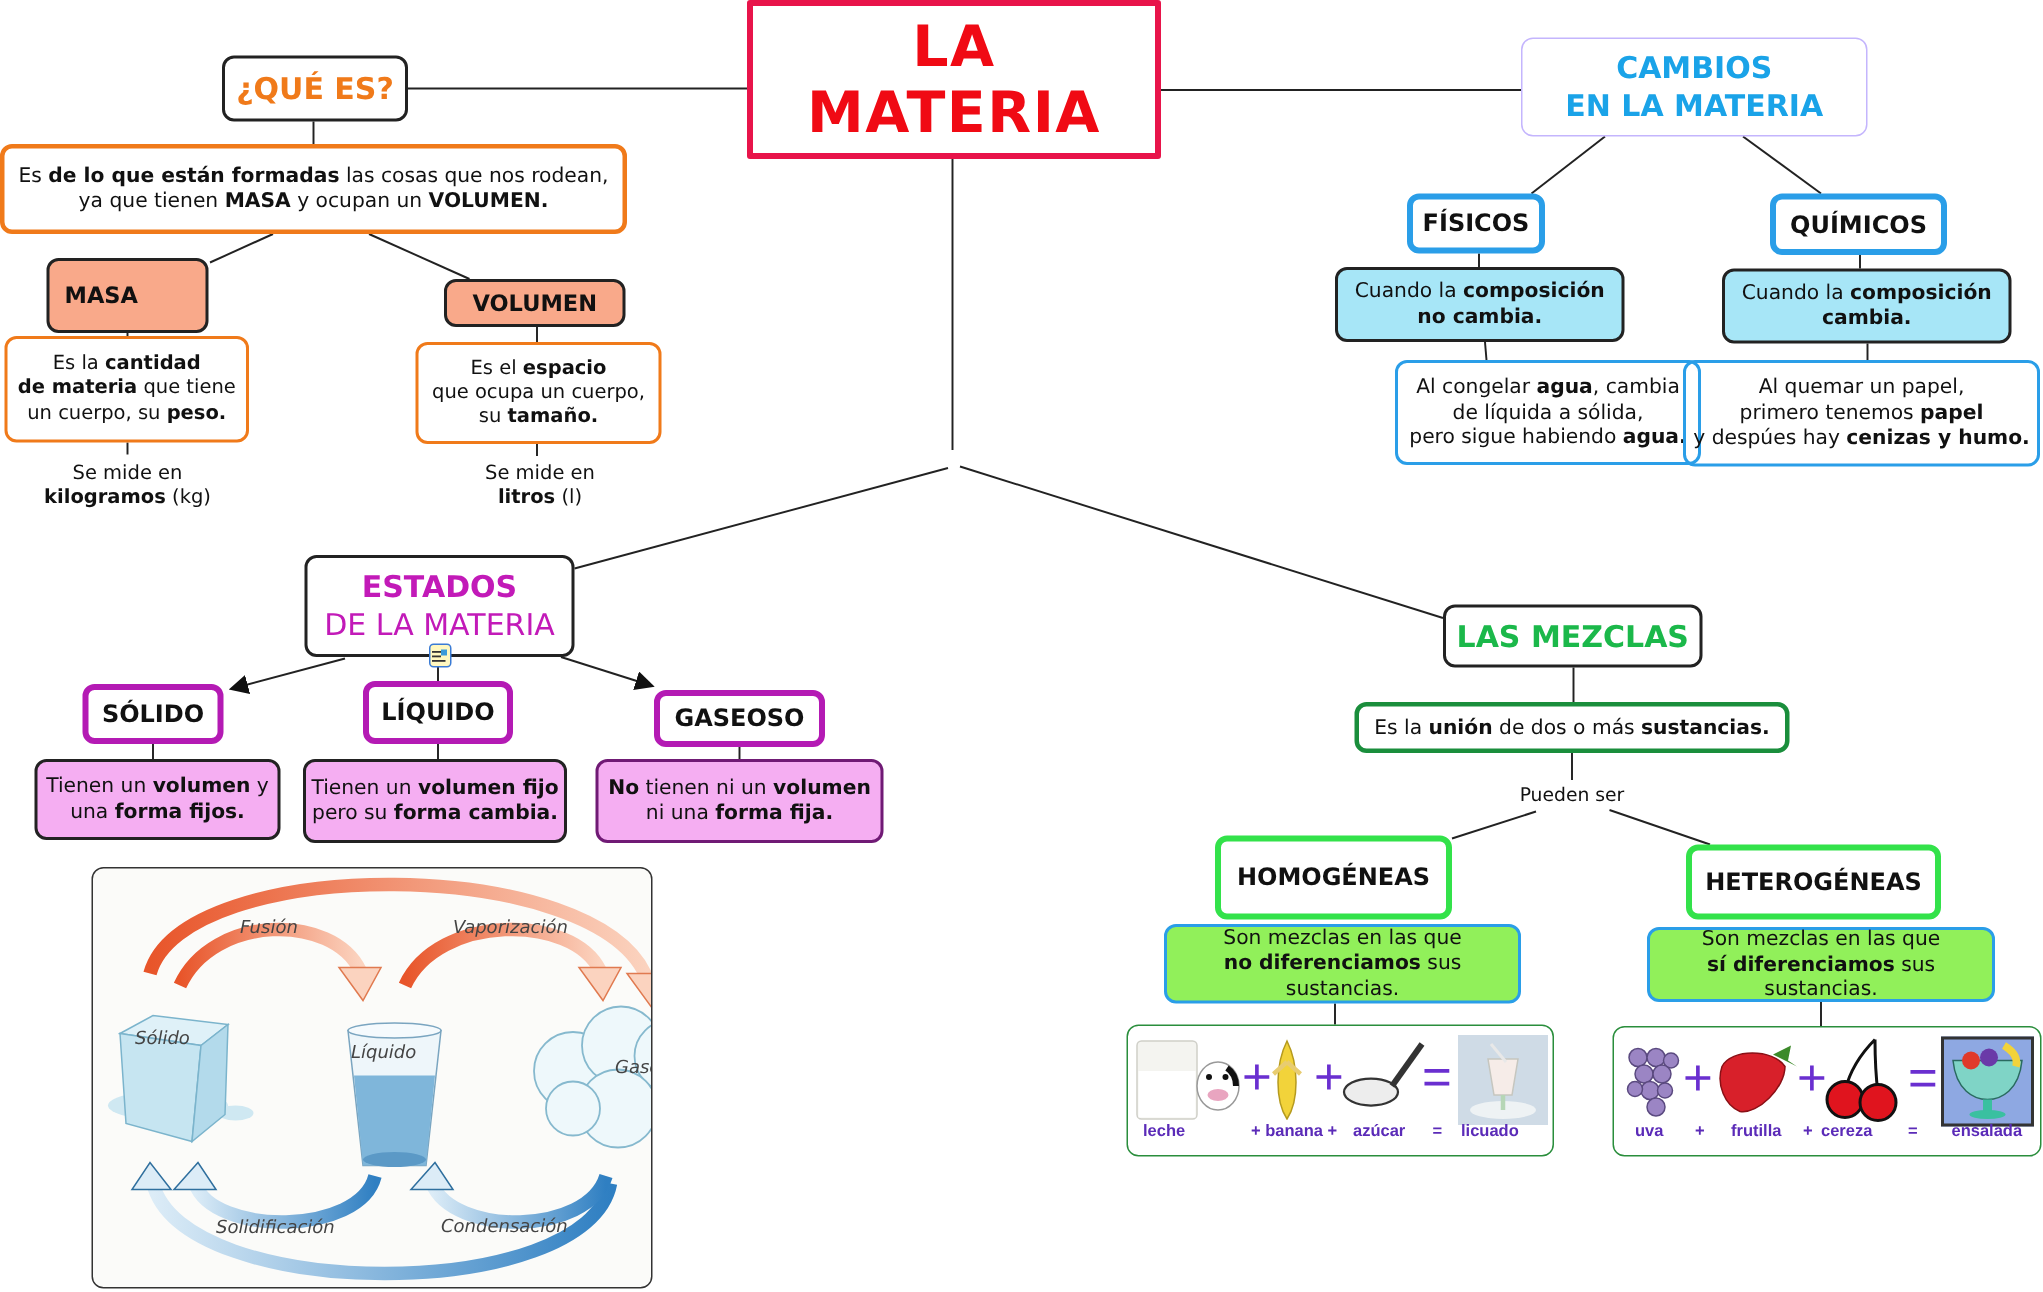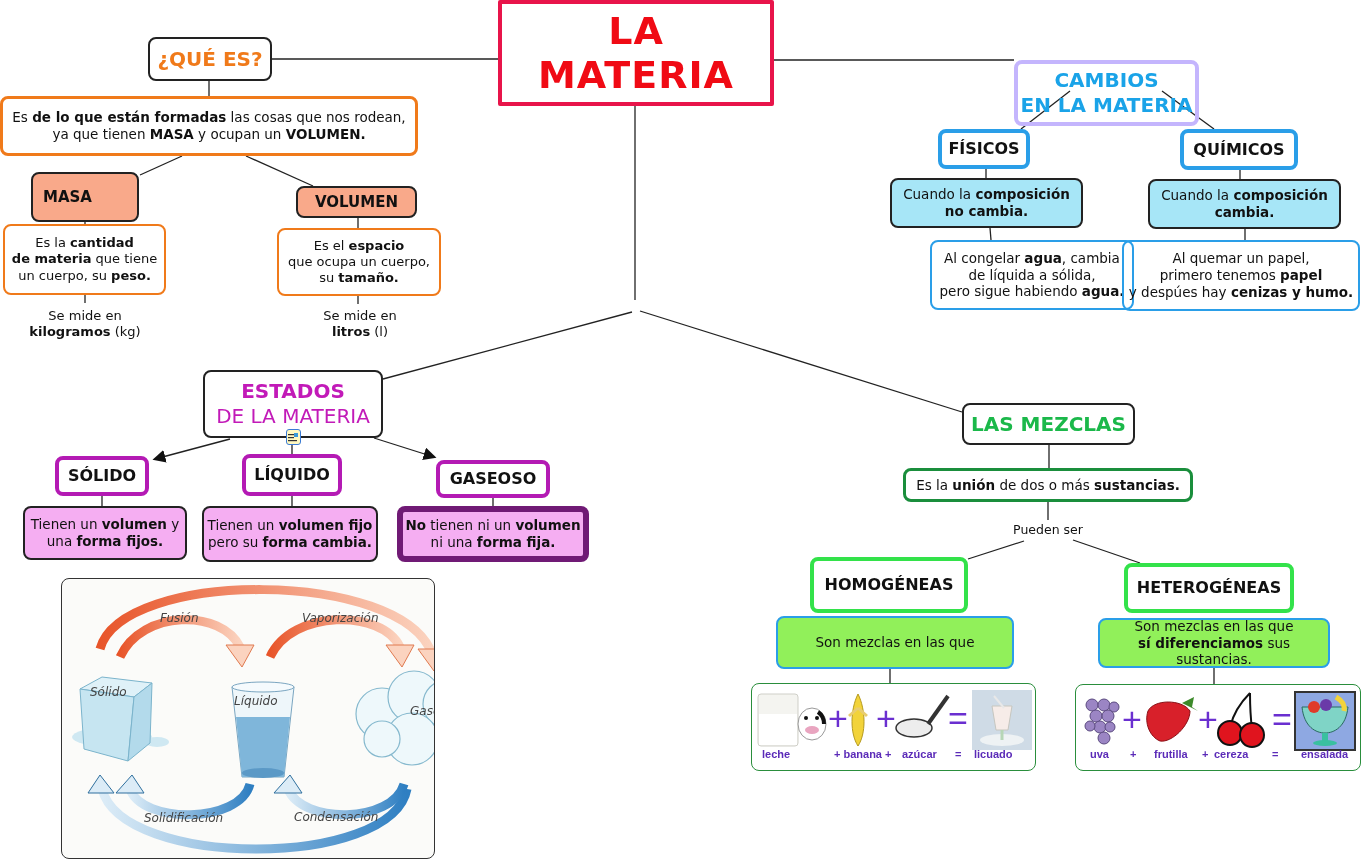--- a/index.html
+++ b/index.html
@@ -19,36 +19,36 @@
 
   
   #quees{left:148px;top:37px;width:124px;height:44px;border:2px solid #222;color:#f07a1a;font-weight:bold;font-size:20px;}
   #quees-def{left:0;top:96px;width:418px;height:60px;border:3px solid #f07a1a;font-size:13.5px;}
   #masa{left:31px;top:172px;width:108px;height:50px;border:2px solid #222;background:#f9a98a;font-weight:bold;font-size:15px;align-items:flex-start;padding-left:10px;}
   #masa-def{left:3px;top:224px;width:163px;height:71px;border:2px solid #f07a1a;font-size:13px;}
   #volumen{left:296px;top:186px;width:121px;height:32px;border:2px solid #222;background:#f9a98a;font-weight:bold;font-size:15px;}
   #volumen-def{left:277px;top:228px;width:164px;height:68px;border:2px solid #f07a1a;font-size:13px;}
 
   
-  #cambios{left:1014px;top:25px;width:185px;height:66px;border:4px solid #c4b5fd;color:#1aa3e8;font-weight:bold;font-size:20px;margin-top:35px;}
+  #cambios{left:1014px;top:25px;width:231px;height:66px;border:1px solid #c4b5fd;color:#1aa3e8;font-weight:bold;font-size:20px;}
   #fisicos{left:938px;top:129px;width:92px;height:40px;border:4px solid #2a9ee8;font-weight:bold;font-size:16px;}
   #quimicos{left:1180px;top:129px;width:118px;height:41px;border:4px solid #2a9ee8;font-weight:bold;font-size:16px;}
   #fisicos-def{left:890px;top:178px;width:193px;height:50px;border:2px solid #222;background:#a7e6f7;font-size:13.5px;}
   #quimicos-def{left:1148px;top:179px;width:193px;height:50px;border:2px solid #222;background:#a7e6f7;font-size:13.5px;}
   #fisicos-ex{left:882px;top:240px;width:204px;height:70px;border:2px solid #2a9ee8;font-size:13.5px;margin-left:48px;}
   #quimicos-ex{left:1122px;top:240px;width:238px;height:71px;border:2px solid #2a9ee8;font-size:13.5px;}
 
   
   #estados{left:203px;top:370px;width:180px;height:68px;border:2px solid #222;color:#c21ab8;font-size:20px;}
   #solido{left:55px;top:456px;width:94px;height:40px;border:4px solid #b41ab4;font-weight:bold;font-size:16px;}
   #liquido{left:242px;top:454px;width:100px;height:42px;border:4px solid #b41ab4;font-weight:bold;font-size:16px;}
   #gaseoso{left:436px;top:460px;width:114px;height:38px;border:4px solid #b41ab4;font-weight:bold;font-size:16px;}
   #solido-def{left:23px;top:506px;width:164px;height:54px;border:2px solid #222;background:#f5aef2;font-size:13.5px;}
   #liquido-def{left:202px;top:506px;width:176px;height:56px;border:2px solid #222;background:#f5aef2;font-size:13.5px;}
-  #gaseoso-def{left:397px;top:506px;width:192px;height:56px;border:6px solid #701a75;background:#f5aef2;font-size:13.5px;}
+  #gaseoso-def{left:397px;top:506px;width:192px;height:56px;border:2px solid #701a75;background:#f5aef2;font-size:13.5px;}
 
   
   #mezclas{left:962px;top:403px;width:173px;height:42px;border:2px solid #222;color:#1bb84a;font-weight:bold;font-size:20px;}
   #mezclas-def{left:903px;top:468px;width:290px;height:34px;border:3px solid #1a8e3c;font-size:13.5px;justify-content:center;}
   #homog{left:810px;top:557px;width:158px;height:56px;border:4px solid #33e24a;font-weight:bold;font-size:16px;}
   #heterog{left:1124px;top:563px;width:170px;height:50px;border:4px solid #33e24a;font-weight:bold;font-size:16px;}
   #homog-def{left:776px;top:616px;width:238px;height:53px;border:2px solid #2a9ee8;background:#91f05a;font-size:13.5px;}
   #heterog-def{left:1098px;top:618px;width:232px;height:50px;border:2px solid #2a9ee8;background:#91f05a;font-size:13.5px;}
 
   .example{position:absolute;box-sizing:border-box;border:1.5px solid #2a8e3c;border-radius:8px;background:#fff;}
@@ -284,20 +284,21 @@
 <div class="plain" style="left:1000px;top:521px;width:96px;font-size:12.5px;text-align:center;">Pueden ser</div>
 
 <div class="node" id="homog">
   <span class="t">HOMOGÉNEAS</span>
 </div>
 <div class="node" id="heterog">
   <span class="t">HETEROGÉNEAS</span>
 </div>
 <div class="node" id="homog-def">
   <span class="t">Son mezclas en las que</span>
+  <span class="t"><b>no diferenciamos</b><span> sus sustancias.</span></span>
 </div>
 <div class="node" id="heterog-def">
   <span class="t">Son mezclas en las que</span>
   <span class="t"><b>sí diferenciamos</b><span> sus sustancias.</span></span>
 </div>
 
 <div class="example" id="homog-ex">
   <div class="ex-img" style="left:4px;width:72px;">
     <svg width="72" height="60" viewBox="0 0 72 60">
       <rect x="2" y="4" width="40" height="52" rx="3" fill="#f4f4f0" stroke="#cfcfc8"></rect>

